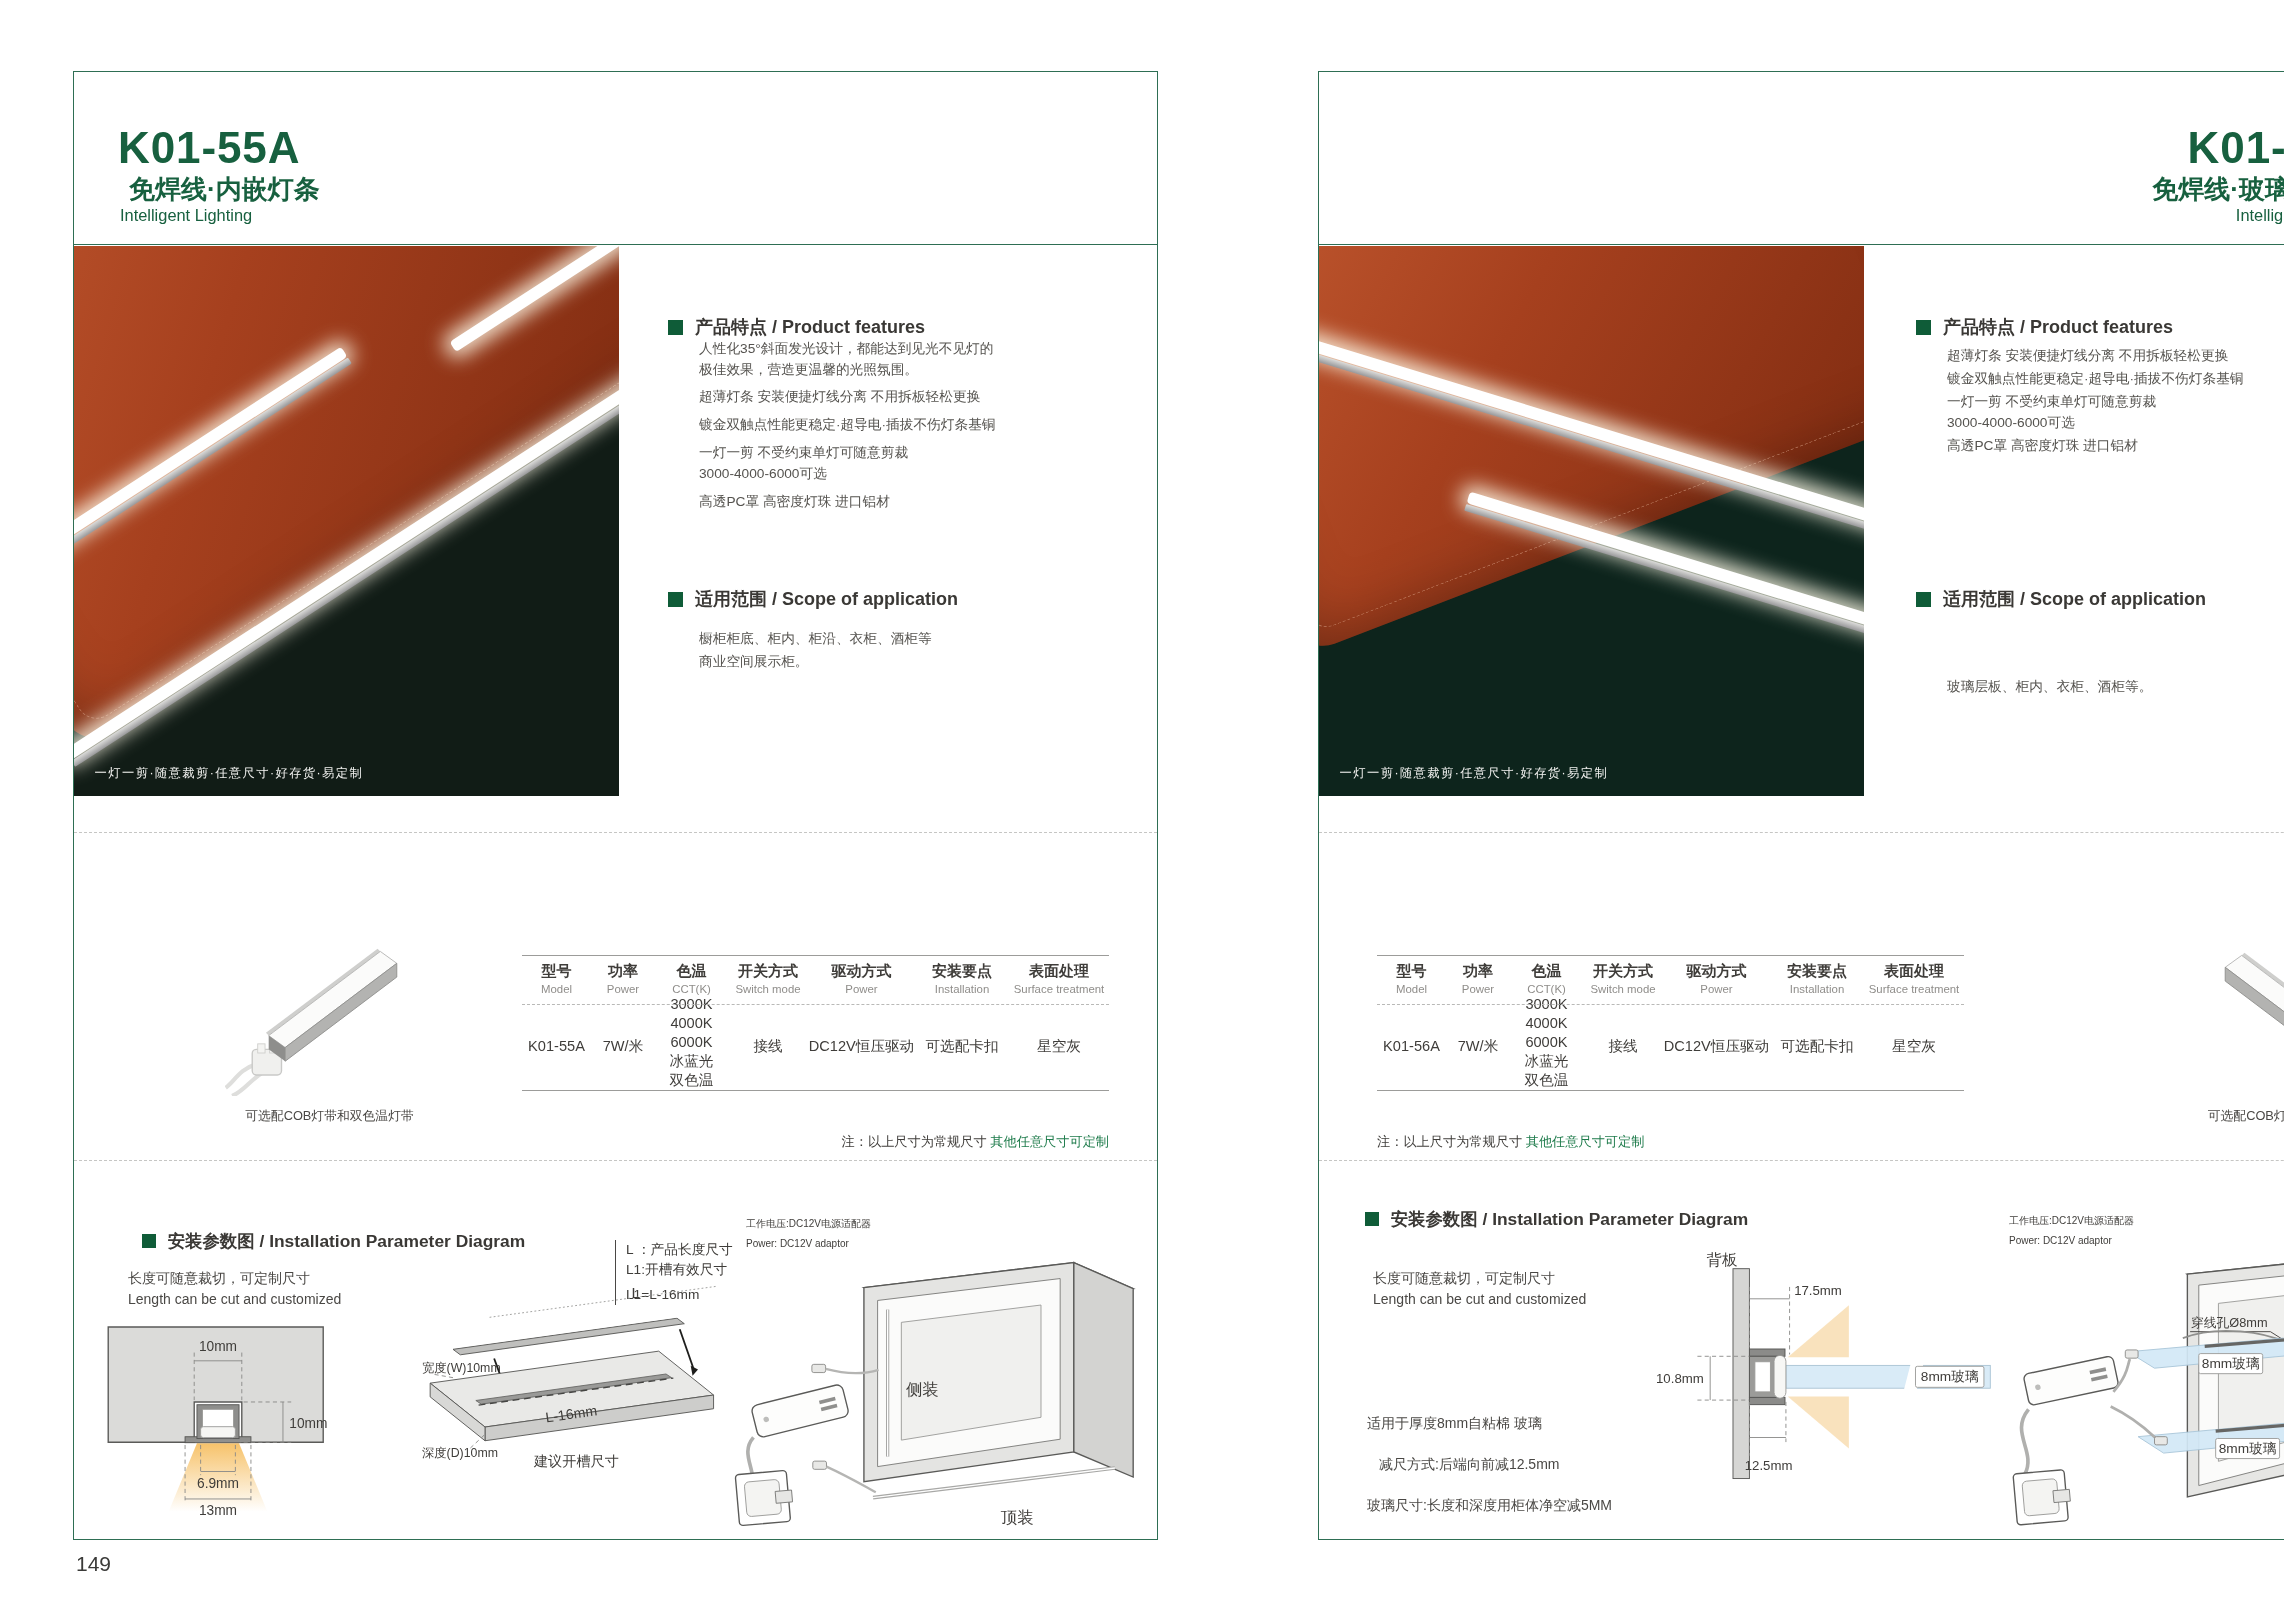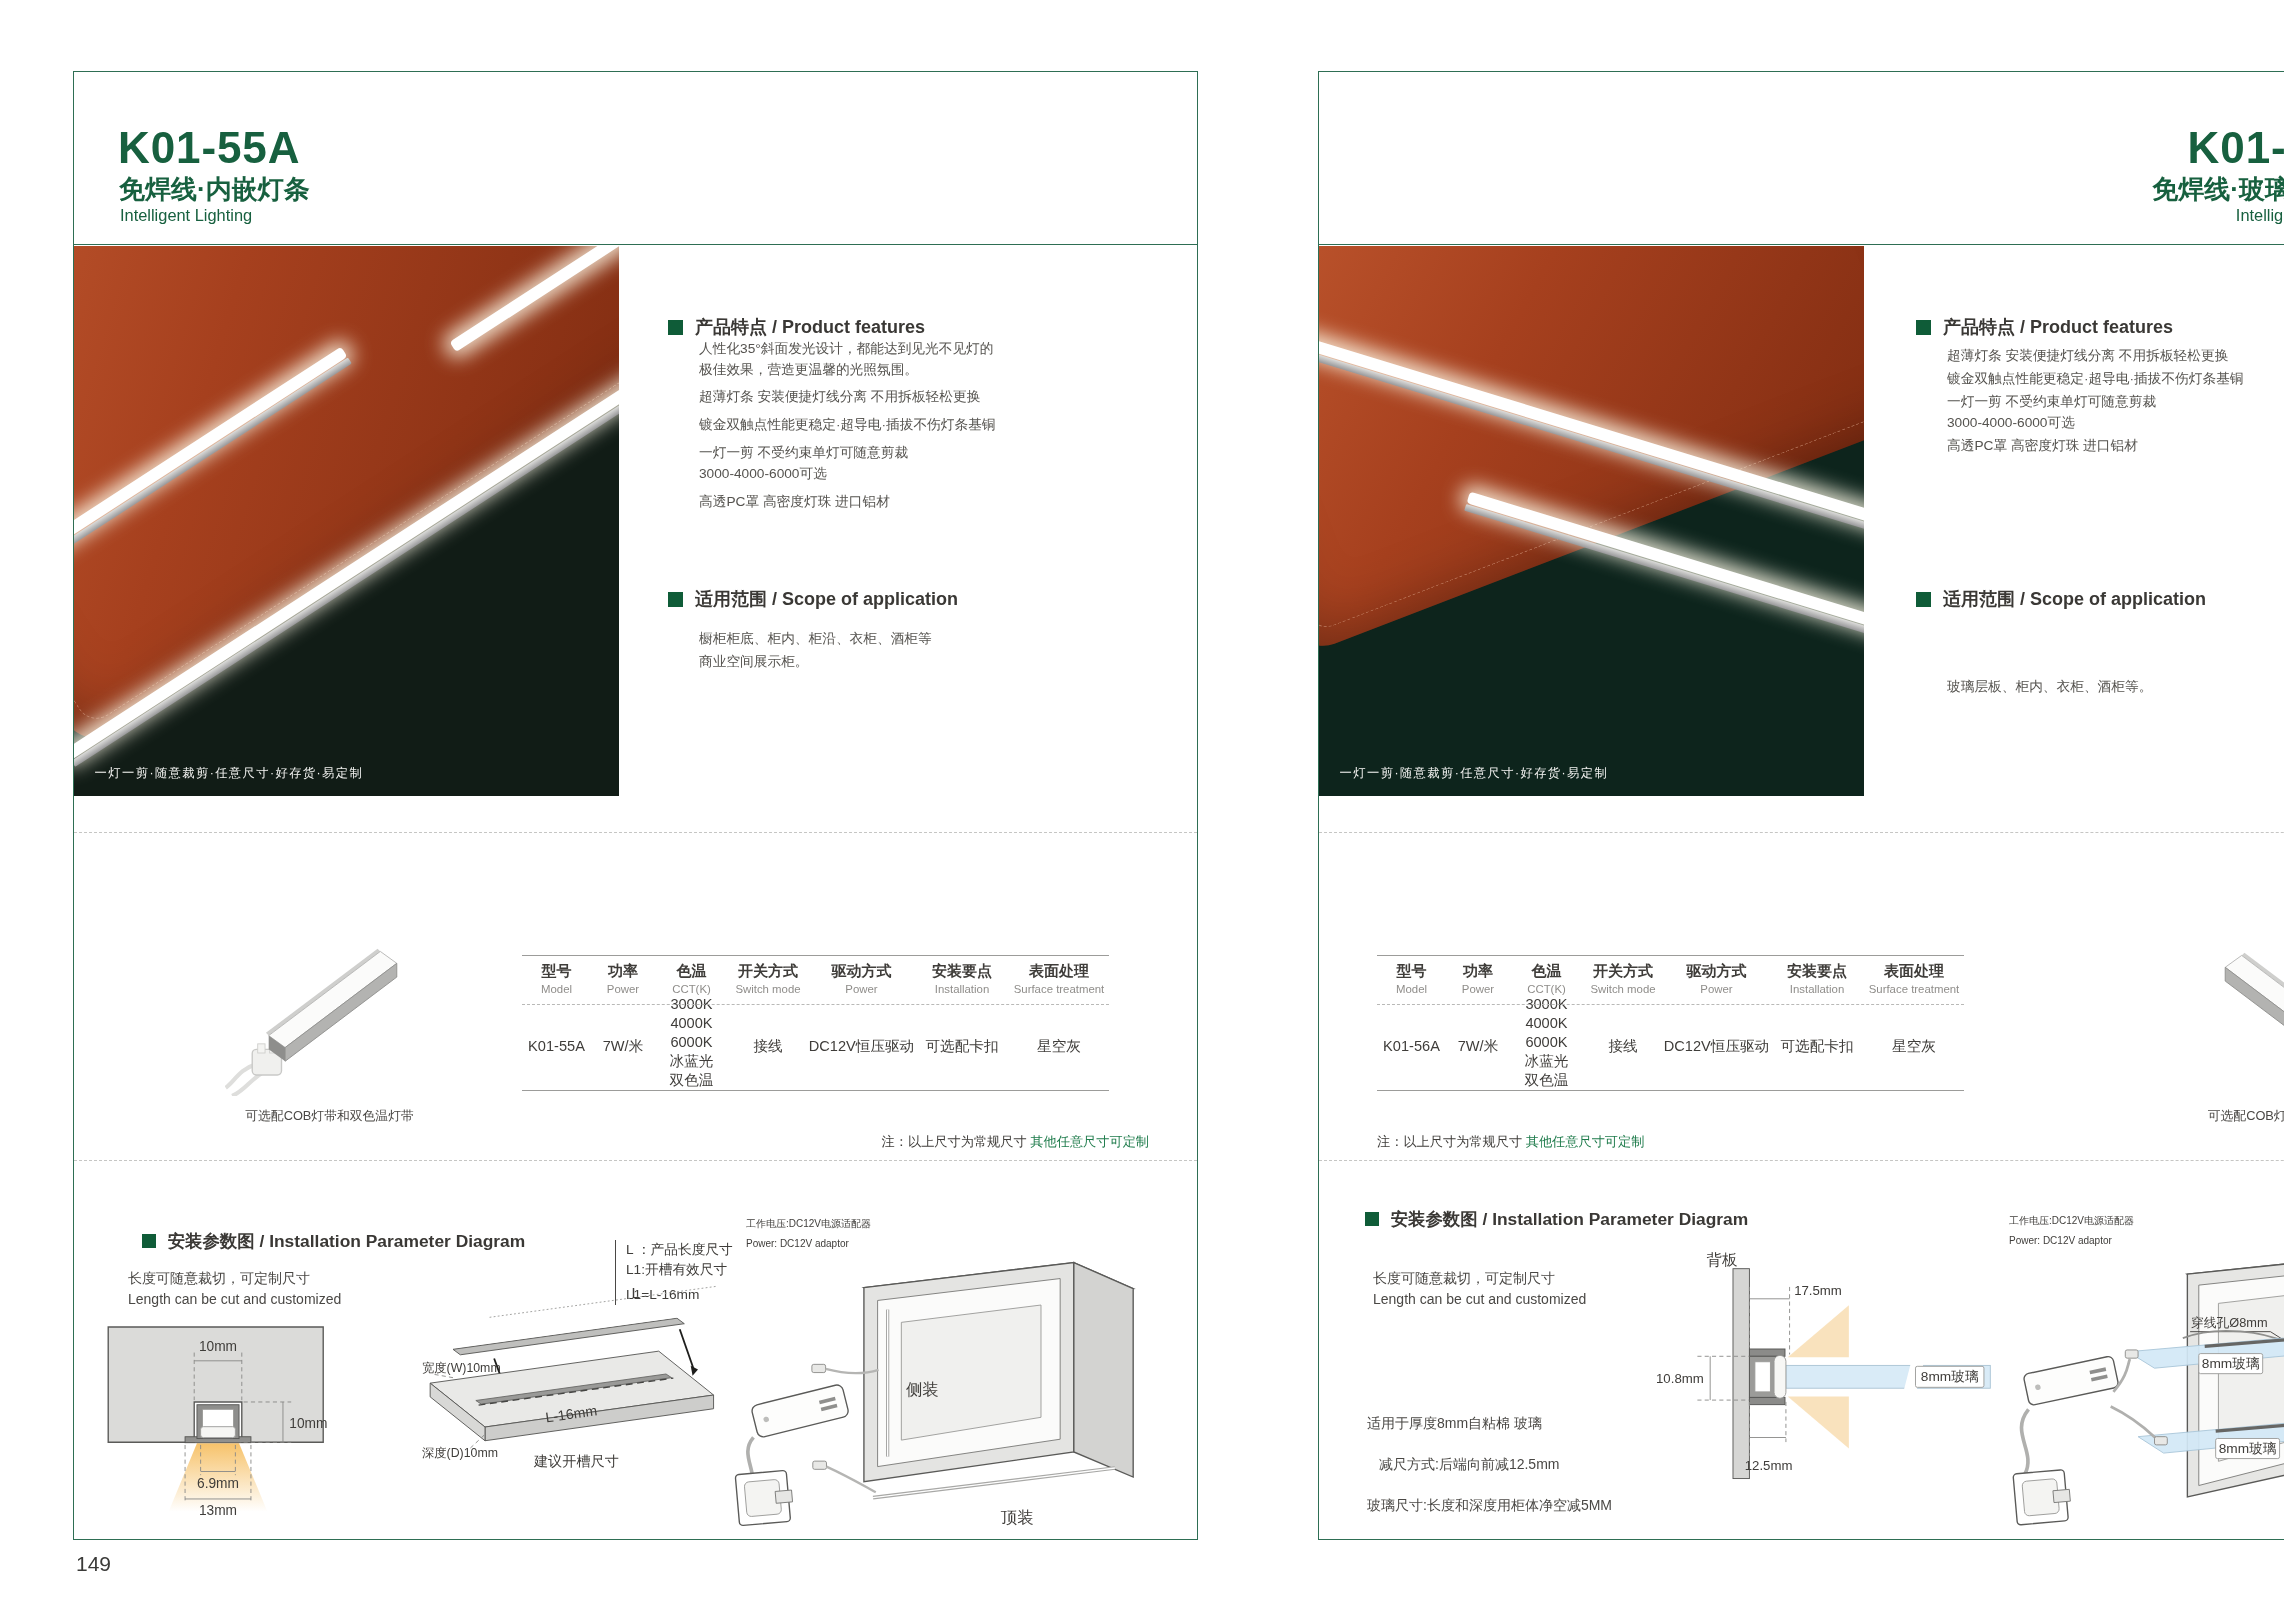--- a/index.html
+++ b/index.html
@@ -1,23 +1,23 @@
 <!DOCTYPE html>
 <html style="font-size:7.3px"><head>
 <meta charset="utf-8">
 <style>
   html,body{margin:0;padding:0;}
   body{width:2482px;height:1618px;position:relative;background:#ffffff;
        font-family:"Liberation Sans",sans-serif;color:#3f3d3a;overflow:hidden;}
   .abs{position:absolute;}
   .page{position:absolute;top:71px;height:1467px;background:#fff;border:0.9px solid #2e6e54;}
-  #pageL{left:73px;width:1083px;padding-left:40px;}
+  #pageL{left:73px;width:1083px;}
   #pageR{left:1318px;width:1090px;}
   .title{font-size:44px;font-weight:bold;color:#17603f;letter-spacing:0.9px;white-space:nowrap;}
-  .sub-zh{font-size:26px;font-weight:bold;color:#17603f;white-space:nowrap;}
+  .sub-zh{font-size:26px;font-weight:bold;color:#17603f;white-space:nowrap;margin-left:10px;}
   .sub-en{font-size:16.4px;color:#17603f;white-space:nowrap;}
   .hdr-line{position:absolute;left:0;right:0;top:172px;border-top:1.4px solid #2e6e54;}
   .photo{position:absolute;top:174px;left:0;width:545px;height:550px;overflow:hidden;background:#111c16;}
   .photo-r{background:#0d241c;}
   .leather{position:absolute;border-radius:32px;
      background:linear-gradient(140deg,#c65d33 0%,#a6401e 45%,#7c2a10 100%);
      box-shadow:inset 0 0 64px rgba(0,0,0,.38);}
   .leather::after{content:"";position:absolute;inset:17.4px;border:1.4px dashed rgba(255,214,188,.35);border-radius:21px;}
   .strip{position:absolute;}
   .strip .lens{height:12px;background:#ffffff;border-radius:4.1px;box-shadow:0 0 19px 7.3px rgba(255,250,232,.85);}

